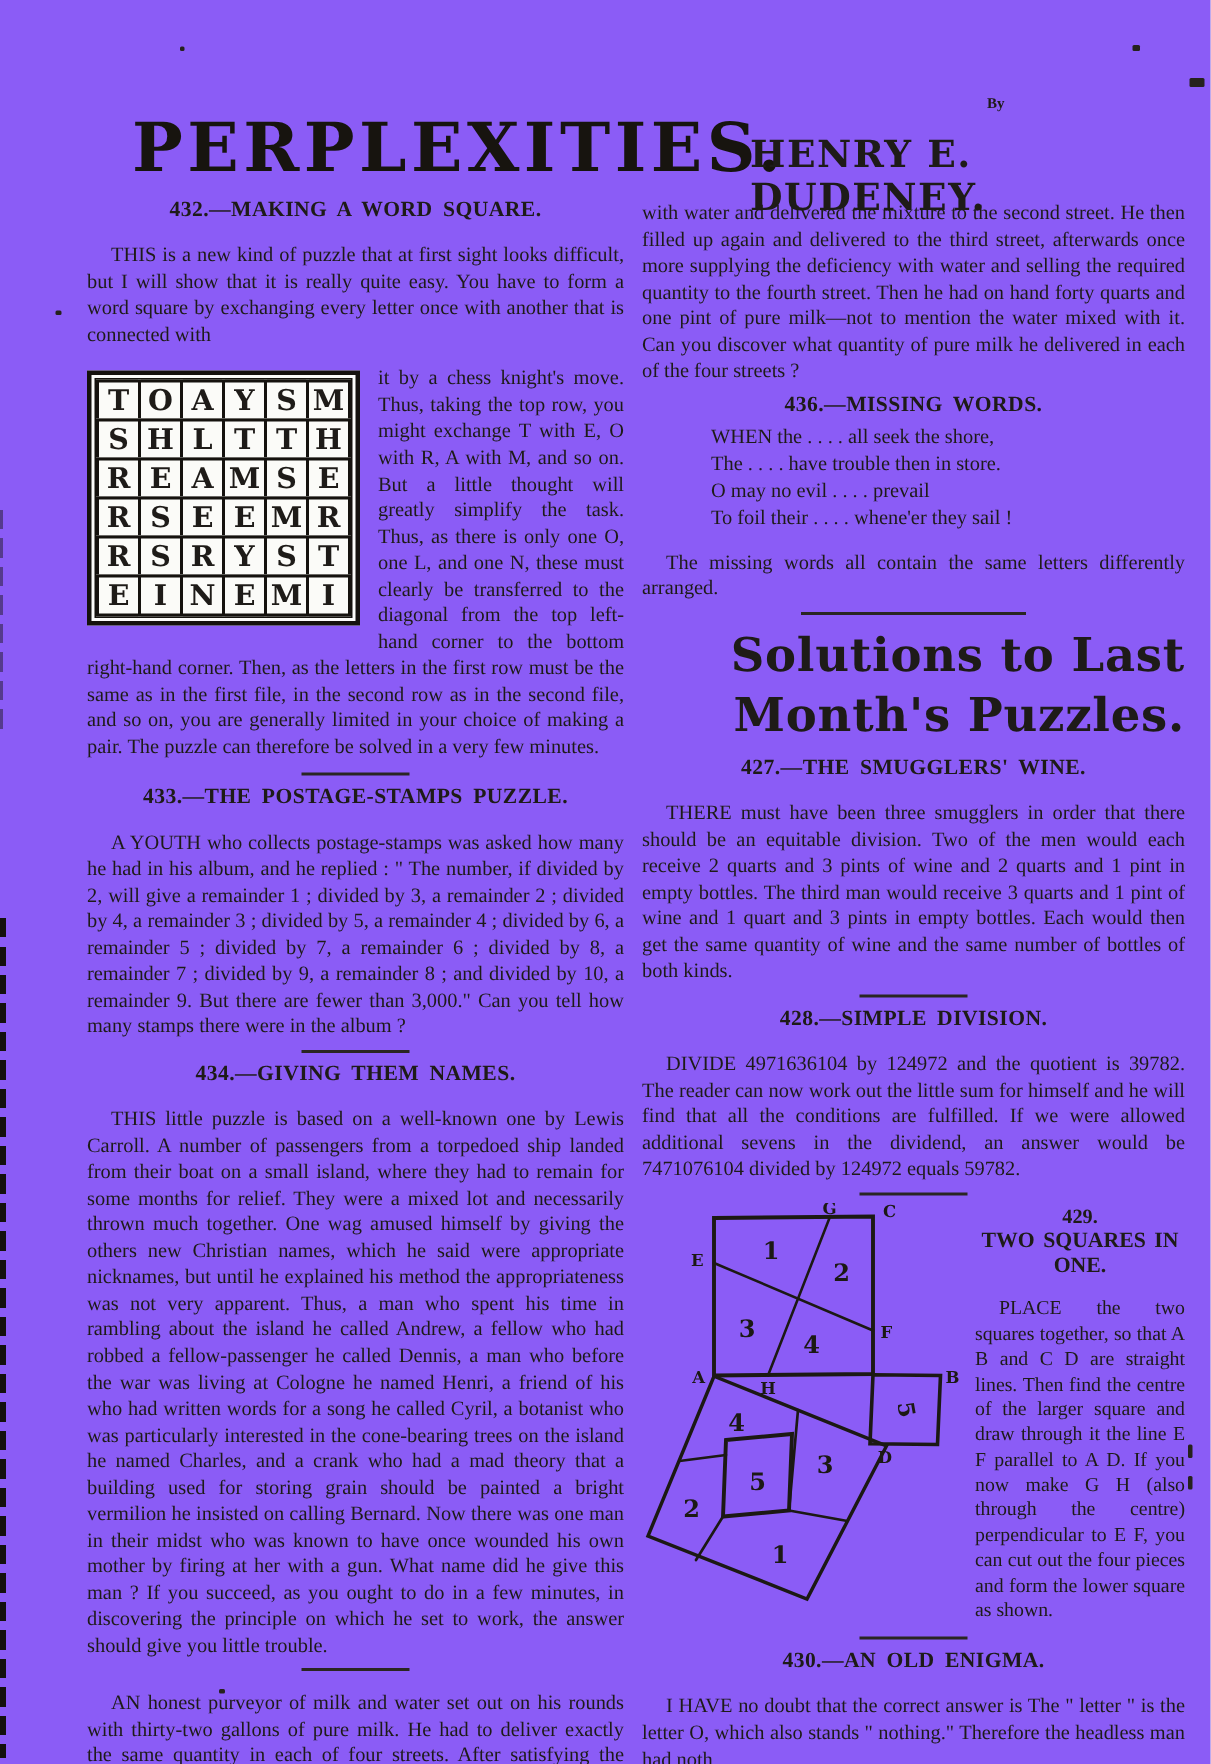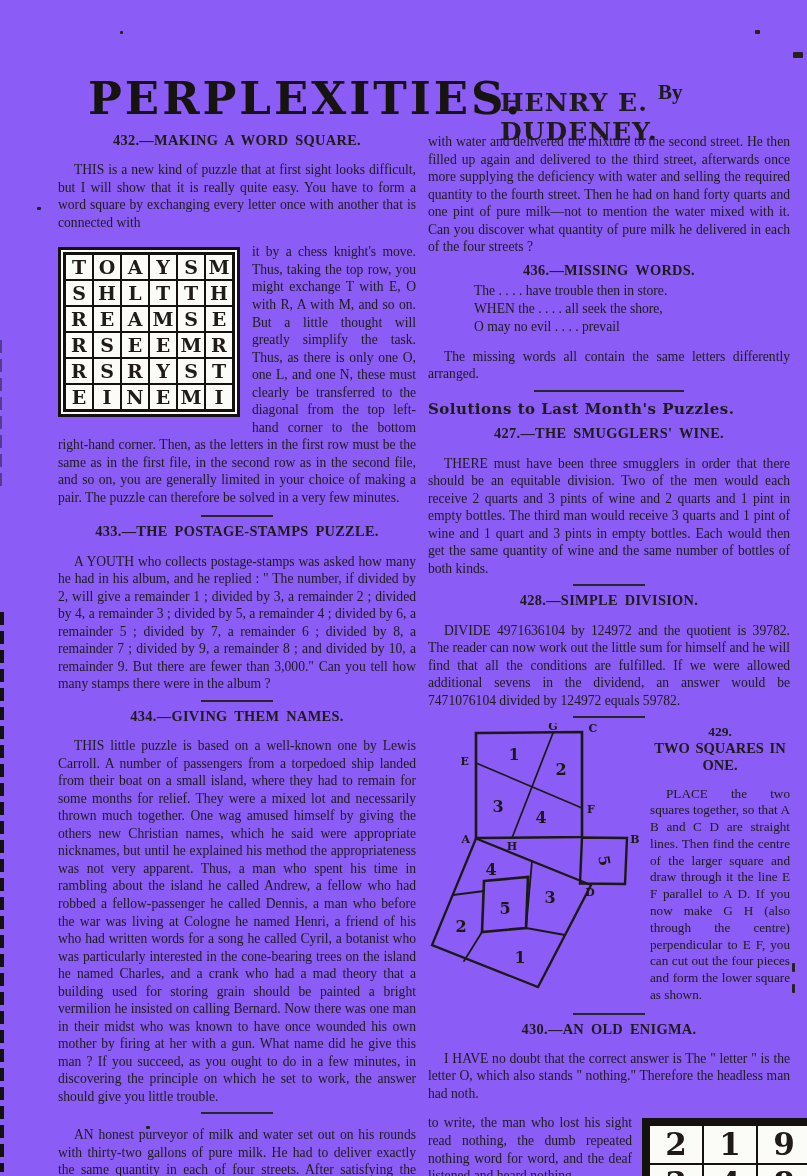--- a/index.html
+++ b/index.html
@@ -4,21 +4,21 @@
 <style>
   html,body{margin:0;padding:0;background:#e8e8e6;}
   #page{
     position:relative;width:807px;height:1176px;margin:0 auto;
     background:#8b5cf6;overflow:hidden;color:#1e1b18;
     font-family:"Liberation Serif","DejaVu Serif",serif;
   }
   
   .title{position:absolute;left:88px;top:72px;font-family:"DejaVu Serif",serif;
     font-weight:bold;font-size:45px;letter-spacing:3px;color:#17140f;}
-  .by-prefix{position:absolute;left:658px;top:80px;font-weight:bold;font-size:21px;text-align:center;}
+  .by-prefix{position:absolute;left:658px;top:64px;font-weight:bold;font-size:10px;text-align:center;}
   .author{position:absolute;left:500px;top:88px;font-family:"DejaVu Serif",serif;
     font-weight:bold;font-size:25px;letter-spacing:1px;}
   
   .col{position:absolute;font-size:13.6px;line-height:1.29;text-align:justify;}
   #col-left{left:58px;top:126px;width:358px;}
   #col-right{left:428px;top:121px;width:362px;}
   .sec-head{font-weight:bold;font-size:14.4px;text-align:center;word-spacing:3px;
     letter-spacing:.3px;margin:6px 0 3px 0;line-height:1.2;}
   p{margin:12px 0 2px 0;}
   .indent{text-indent:16px;}
@@ -26,22 +26,22 @@
   .divider.wide{width:150px;border-top-width:2px;}
   
   .ws-wrap{float:left;margin:4px 12px 4px 0;border:3px solid #15120e;padding:2px;background:#fcfcfa;}
   .ws-grid{display:grid;grid-template-columns:repeat(6,28px);grid-auto-rows:26px;
     border:2px solid #15120e;}
   .ws-cell{border:2px solid #15120e;margin:-1px;display:flex;align-items:center;justify-content:center;
     font-family:"DejaVu Serif",serif;font-weight:bold;font-size:19px;background:#fbfbf8;}
   
   .verse{padding-left:46px;text-align:left;line-height:1.32;}
   
-  .sol-head{font-family:"DejaVu Serif",serif;font-weight:bold;font-size:15px;
-    text-align:left;margin:8px 0 2px 0;letter-spacing:.5px;}
+  .sol-head{font-family:"DejaVu Serif",serif;font-weight:bold;font-size:31px;
+    text-align:right;margin:8px 0 2px 0;letter-spacing:.5px;}
   
   .s429{display:flex;gap:6px;}
   .s429-fig{width:216px;flex:0 0 216px;}
   .s429-txt{flex:1;font-size:13.2px;line-height:1.27;}
   .s429-num{text-align:center;font-weight:bold;font-size:13.5px;margin:0;}
   .s429-title{text-align:center;font-weight:bold;font-size:14.5px;line-height:1.15;margin:0 0 4px 0;word-spacing:2px;}
   svg text{font-family:"DejaVu Serif",serif;fill:#1c1914;}
   
   .dg-wrap{float:right;margin:4px -28px 2px 10px;border:6px solid #15120e;background:#fcfcfa;padding:1px;}
   .dg-grid{display:grid;grid-template-columns:repeat(3,54px);grid-auto-rows:39px;}
@@ -134,23 +134,24 @@
 
     <p class="indent">AN honest purveyor of milk and water set out on his rounds with thirty-two gallons of pure milk.  He had to deliver exactly the same quantity in each of four streets.  After satisfying the requirements of the first street with pure milk, he filled up the deficiency</p>
   </div>
 
   <div class="col" id="col-right">
 
     <p>with water and delivered the mixture to the second street.  He then filled up again and delivered to the third street, afterwards once more supplying the deficiency with water and selling the required quantity to the fourth street.  Then he had on hand forty quarts and one pint of pure milk—not to mention the water mixed with it.  Can you discover what quantity of pure milk he delivered in each of the four streets ?</p>
 
     <div class="sec-head">436.—MISSING WORDS.</div>
     <div class="verse">
+      <div>WHEN the . . . . all seek the shore,</div>
       <div>The . . . . have trouble then in store.</div>
-      <div>WHEN the . . . . all seek the shore,</div>
       <div>O may no evil . . . . prevail</div>
+      <div>To foil their . . . . whene'er they sail !</div>
     </div>
     <p class="indent">The missing words all contain the same letters differently arranged.</p>
 
     <hr class="divider wide">
 
     <div class="sol-head">Solutions to Last Month's Puzzles.</div>
 
     <div class="sec-head">427.—THE SMUGGLERS' WINE.</div>
     <p class="indent">THERE must have been three smugglers in order that there should be an equitable division.  Two of the men would each receive 2 quarts and 3 pints of wine and 2 quarts and 1 pint in empty bottles.  The third man would receive 3 quarts and 1 pint of wine and 1 quart and 3 pints in empty bottles.  Each would then get the same quantity of wine and the same number of bottles of both kinds.</p>
 

